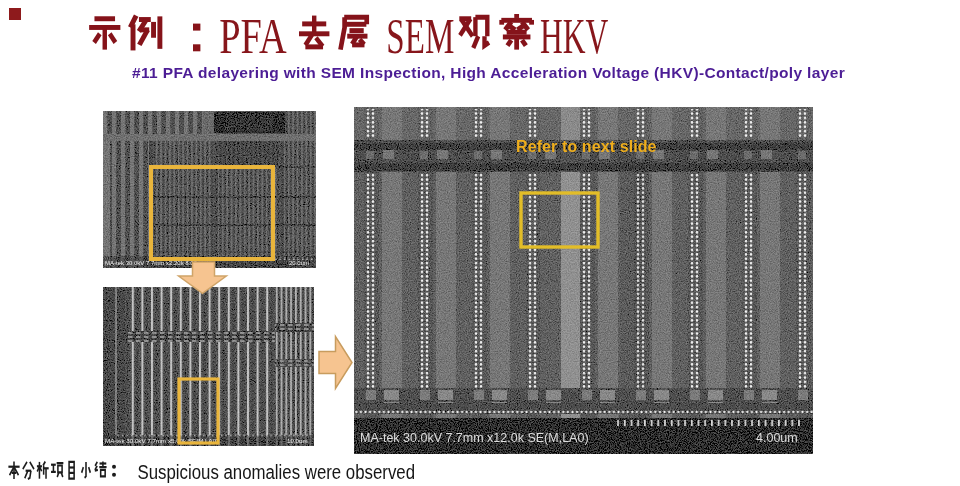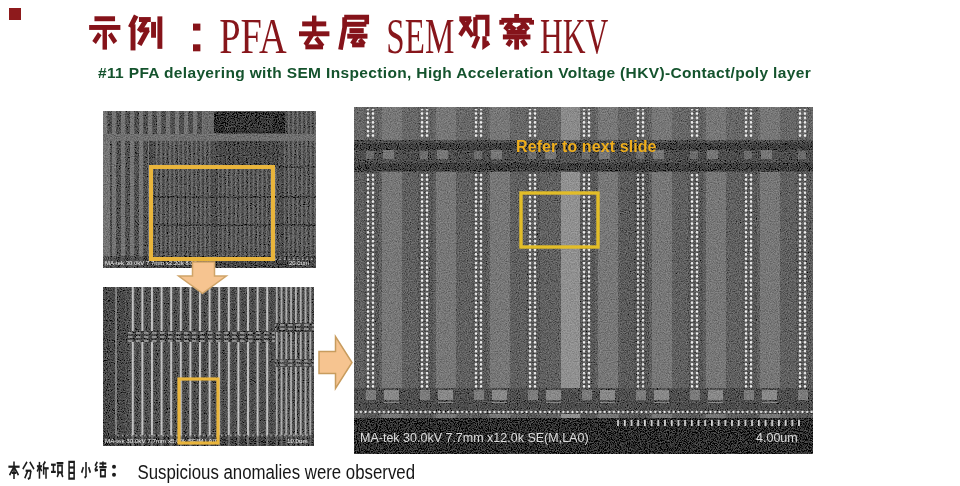--- a/index.html
+++ b/index.html
@@ -1,20 +1,20 @@
 <!DOCTYPE html>
 <html><head>
 <meta charset="utf-8">
 <style>
 html,body{margin:0;padding:0;background:#ffffff;}
 #page{position:relative;width:960px;height:486px;background:#ffffff;overflow:hidden;
   font-family:"Liberation Sans",sans-serif;}
 .abs{position:absolute;}
-#subtitle{left:98px;top:64px;width:740px;font:bold 15.5px "Liberation Sans",sans-serif;
-  color:#14532d;letter-spacing:0.35px;white-space:nowrap;}
+#subtitle{left:132px;top:64px;width:740px;font:bold 15.5px "Liberation Sans",sans-serif;
+  color:#4c1d95;letter-spacing:0.35px;white-space:nowrap;}
 #redsq{left:9px;top:8px;width:12px;height:12px;background:#8e1a1c;}
 </style>
 </head>
 <body>
 <div id="page">
   <div id="redsq" class="abs"></div>
 
   <svg class="abs" id="titlesvg" style="left:80px;top:6px" width="540" height="52" viewBox="0 0 540 52">
     <defs>
       <g id="g_shi">

